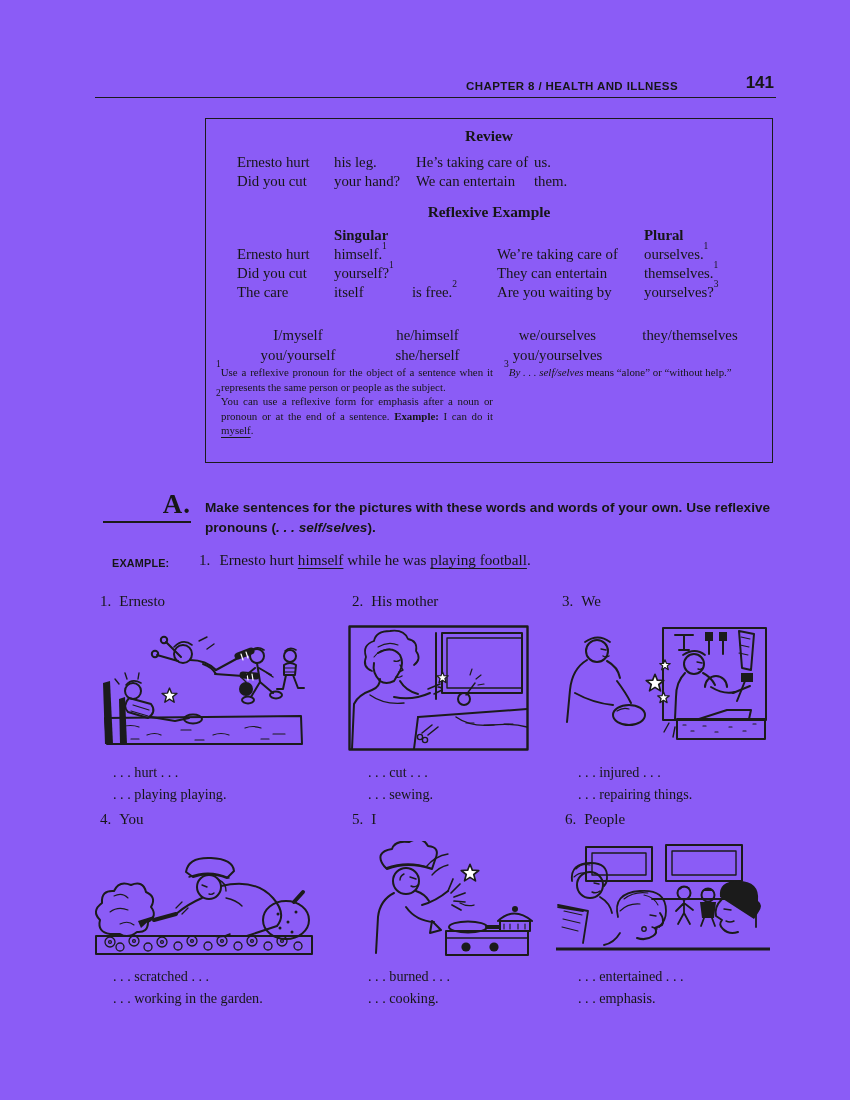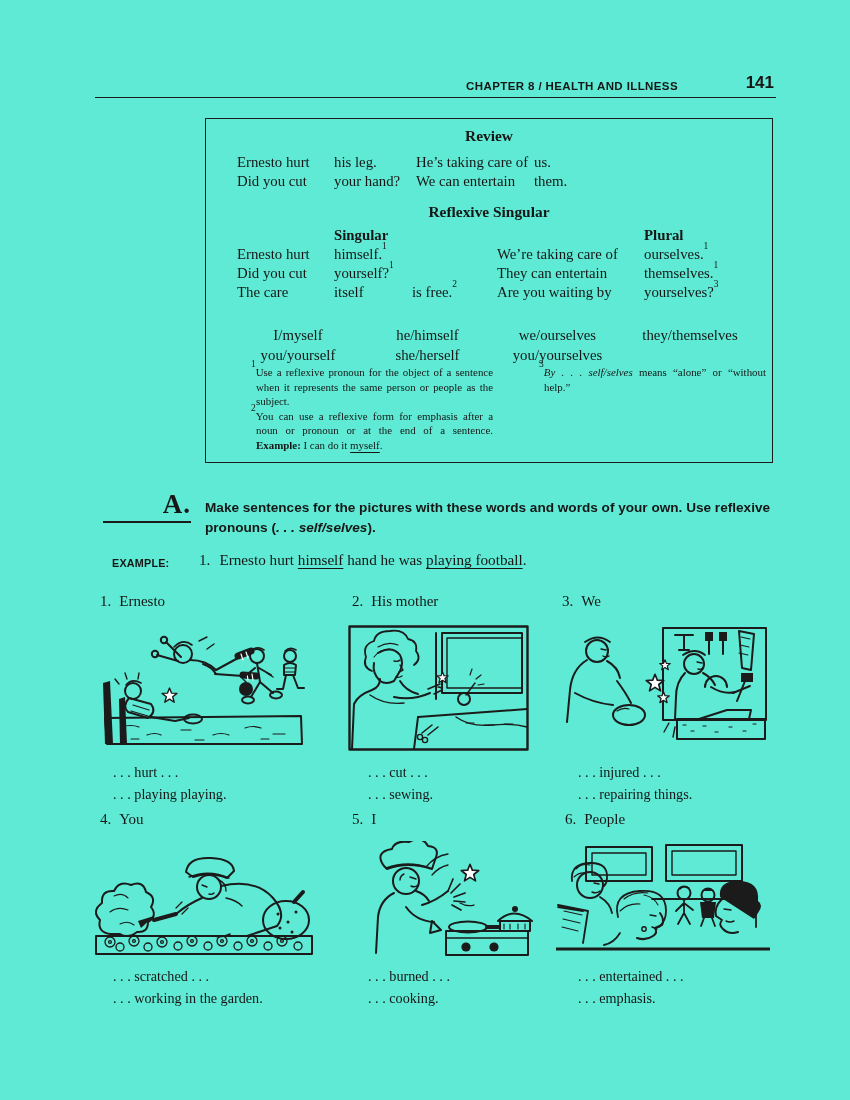--- a/index.html
+++ b/index.html
@@ -1,18 +1,18 @@
 <!DOCTYPE html>
 <html><head>
 <meta charset="utf-8">
 <style>
   * { margin:0; padding:0; box-sizing:border-box; }
   html,body { background:#fff; }
   .page {
-    position:relative; width:850px; height:1100px; background:#5eead4;
+    position:relative; width:850px; height:1100px; background:#8b5cf6;
     font-family:"Liberation Serif", serif; color:#161616; overflow:hidden;
   }
   
   .chapter-heading {
     position:absolute; top:80px; right:172px;
     font-family:"Liberation Sans", sans-serif; font-weight:bold;
     font-size:11.5px; letter-spacing:.4px;
   }
   .page-number {
     position:absolute; top:73px; right:76px;
@@ -32,21 +32,21 @@
   sup { font-size:9.5px; position:relative; top:-4px; line-height:0; }
   .pairs-grid {
     position:absolute; top:198px; left:30px; width:524px;
     display:grid; grid-template-columns:124px 135px 125px 140px; line-height:1.35;margin-top:9px;
   }
   .pairs-grid span { text-align:center; white-space:nowrap; }
   .footnotes { position:absolute; top:246px; left:10px; display:flex; gap:11px; font-size:10.9px; line-height:1.33; }
   .fn-col { text-align:justify; }
   .fn-col.left  { width:277px; }
   .fn-col.right { width:262px; }
-  .fn-col p { padding-left:5px; text-indent:-5px;margin-left:35px; }
+  .fn-col p { padding-left:5px; text-indent:-5px; }
   .u { text-decoration:underline; text-underline-offset:3px; }
   
   .ex-letter-wrap {
     position:absolute; left:103px; top:489px; width:88px; text-align:right;
     border-bottom:2px solid #1b1b1b; padding-bottom:1px;
   }
   .ex-letter { font-weight:bold; font-size:27px; letter-spacing:1px; }
   .ex-instruction {
     position:absolute; left:205px; top:498px; width:567px;
     font-family:"Liberation Sans", sans-serif; font-weight:bold;
@@ -88,21 +88,21 @@
       <span>Ernesto hurt</span>
       <span>his leg.</span>
       <span>He’s taking care of</span>
       <span>us.</span>
       <span>Did you cut</span>
       <span>your hand?</span>
       <span>We can entertain</span>
       <span>them.</span>
     </div>
 
-    <div class="box-title" style="top:84px">Reflexive Singular</div>
+    <div class="box-title" style="top:84px">Reflexive Example</div>
 
     <div class="reflex-grid">
       <span></span>
       <span class="hdr">Singular</span>
       <span></span>
       <span></span>
       <span class="hdr">Plural</span>
 
       <span><span>Ernesto hurt</span></span>
       <span><span>himself.</span><sup>1</sup></span>
@@ -146,21 +146,21 @@
   </div>
 
   <div class="ex-letter-wrap">
     <span class="ex-letter">A.</span>
   </div>
   <div class="ex-instruction">
     <span>Make sentences for the pictures with these words and words of your own. Use reflexive pronouns (</span><b><i>. . . self/selves</i></b><span>).</span>
   </div>
   <div class="example-label">EXAMPLE:</div>
   <div class="example-sentence">
-    <span class="ex-num">1.</span><span>Ernesto hurt </span><span class="u">himself</span><span> hand he was </span><span class="u">playing football</span><span>.</span>
+    <span class="ex-num">1.</span><span>Ernesto hurt </span><span class="u">himself</span><span> while he was </span><span class="u">playing football</span><span>.</span>
   </div>
 
   <div class="item-label" style="left:100px;top:593px"><span class="inum">1.</span><span>Ernesto</span></div>
   <div class="item-label" style="left:352px;top:593px"><span class="inum">2.</span><span>His mother</span></div>
   <div class="item-label" style="left:562px;top:593px"><span class="inum">3.</span><span>We</span></div>
   <div class="item-label" style="left:100px;top:811px"><span class="inum">4.</span><span>You</span></div>
   <div class="item-label" style="left:352px;top:811px"><span class="inum">5.</span><span>I</span></div>
   <div class="item-label" style="left:565px;top:811px"><span class="inum">6.</span><span>People</span></div>
 
   <div class="figure" style="left:95px;top:627px">

